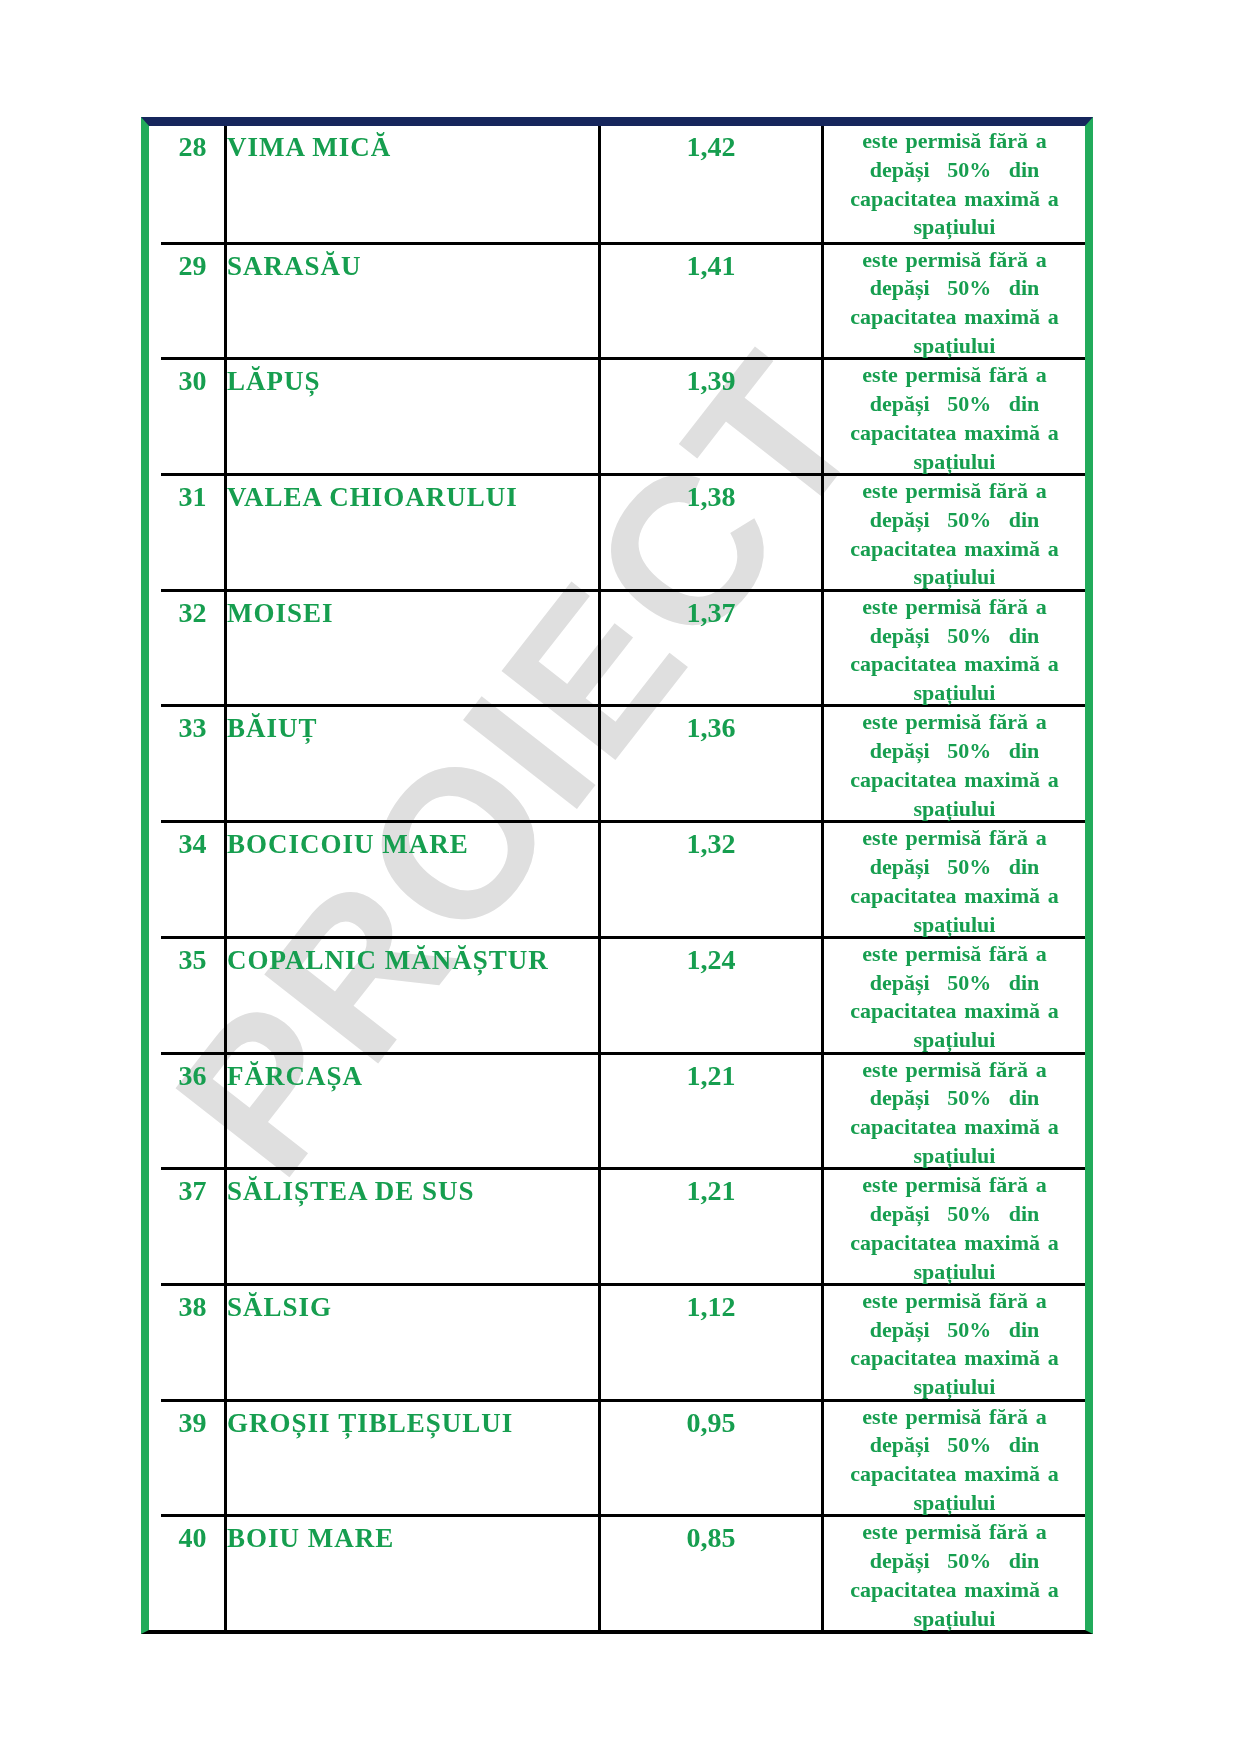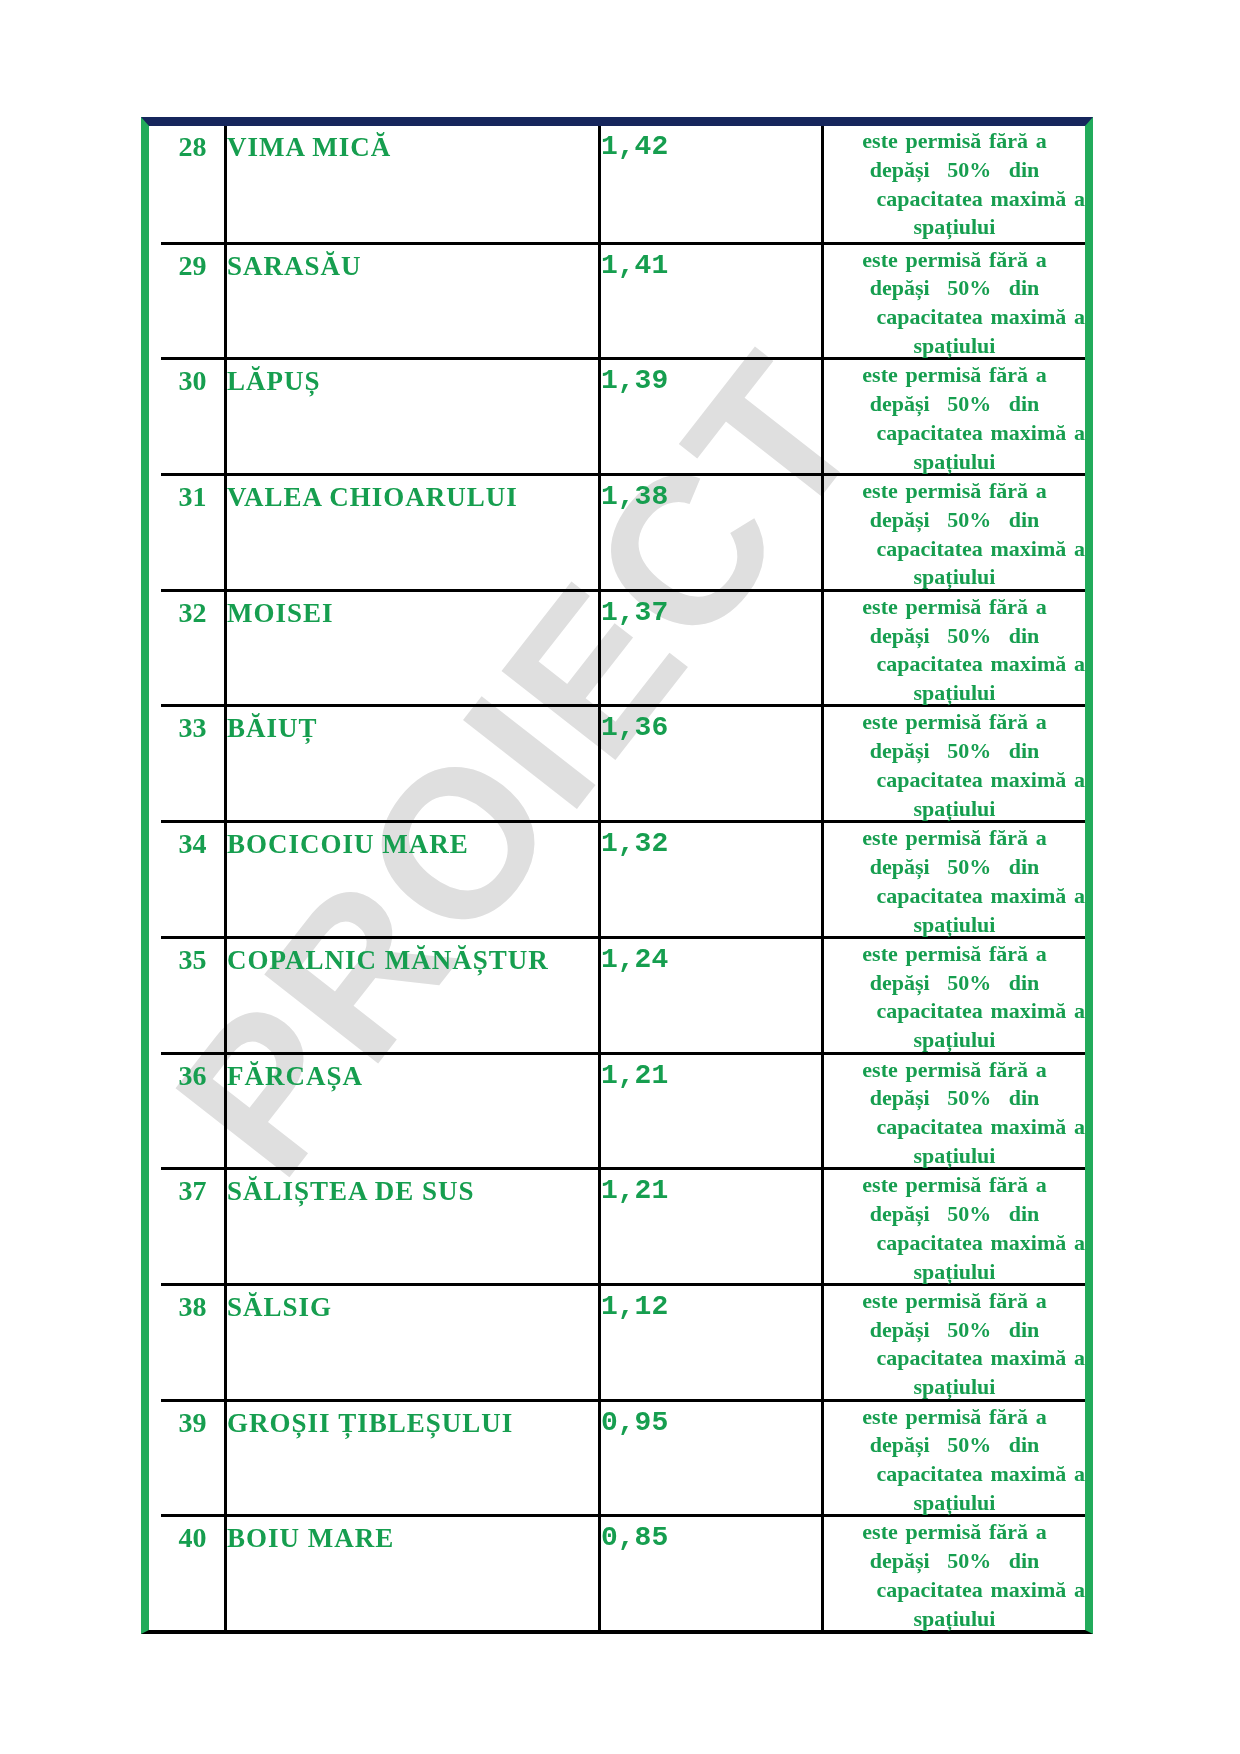--- a/index.html
+++ b/index.html
@@ -67,36 +67,35 @@
     width:374px;
     border-right:3px solid var(--line-black);
     text-align:left;
     font-size:27px;
     letter-spacing:1px;
     padding-top:6px;
   }
   .c3{
     width:223px;
     border-right:3px solid var(--line-black);
-    text-align:left;
+    text-align:center;
     font-size:28px;
     padding-top:5px;
-    font-family:Liberation Mono, monospace;
   }
   .c4{
     flex:1;
     text-align:center;
     font-size:22px;
     line-height:28.8px;
     padding-top:1px;
   }
   .c4 .line{white-space:nowrap;}
   .c4 .line:nth-child(1){word-spacing:0.10em;}
   .c4 .line:nth-child(2){word-spacing:0.55em;}
-  .c4 .line:nth-child(3){word-spacing:0.10em;text-align:right;}
+  .c4 .line:nth-child(3){word-spacing:0.10em;}
 </style>
 </head>
 <body>
 
 <div class="page">
   <div class="watermark">PROIECT</div>
 
   <div class="doc-table">
     <div id="rows">
         <div class="row">

